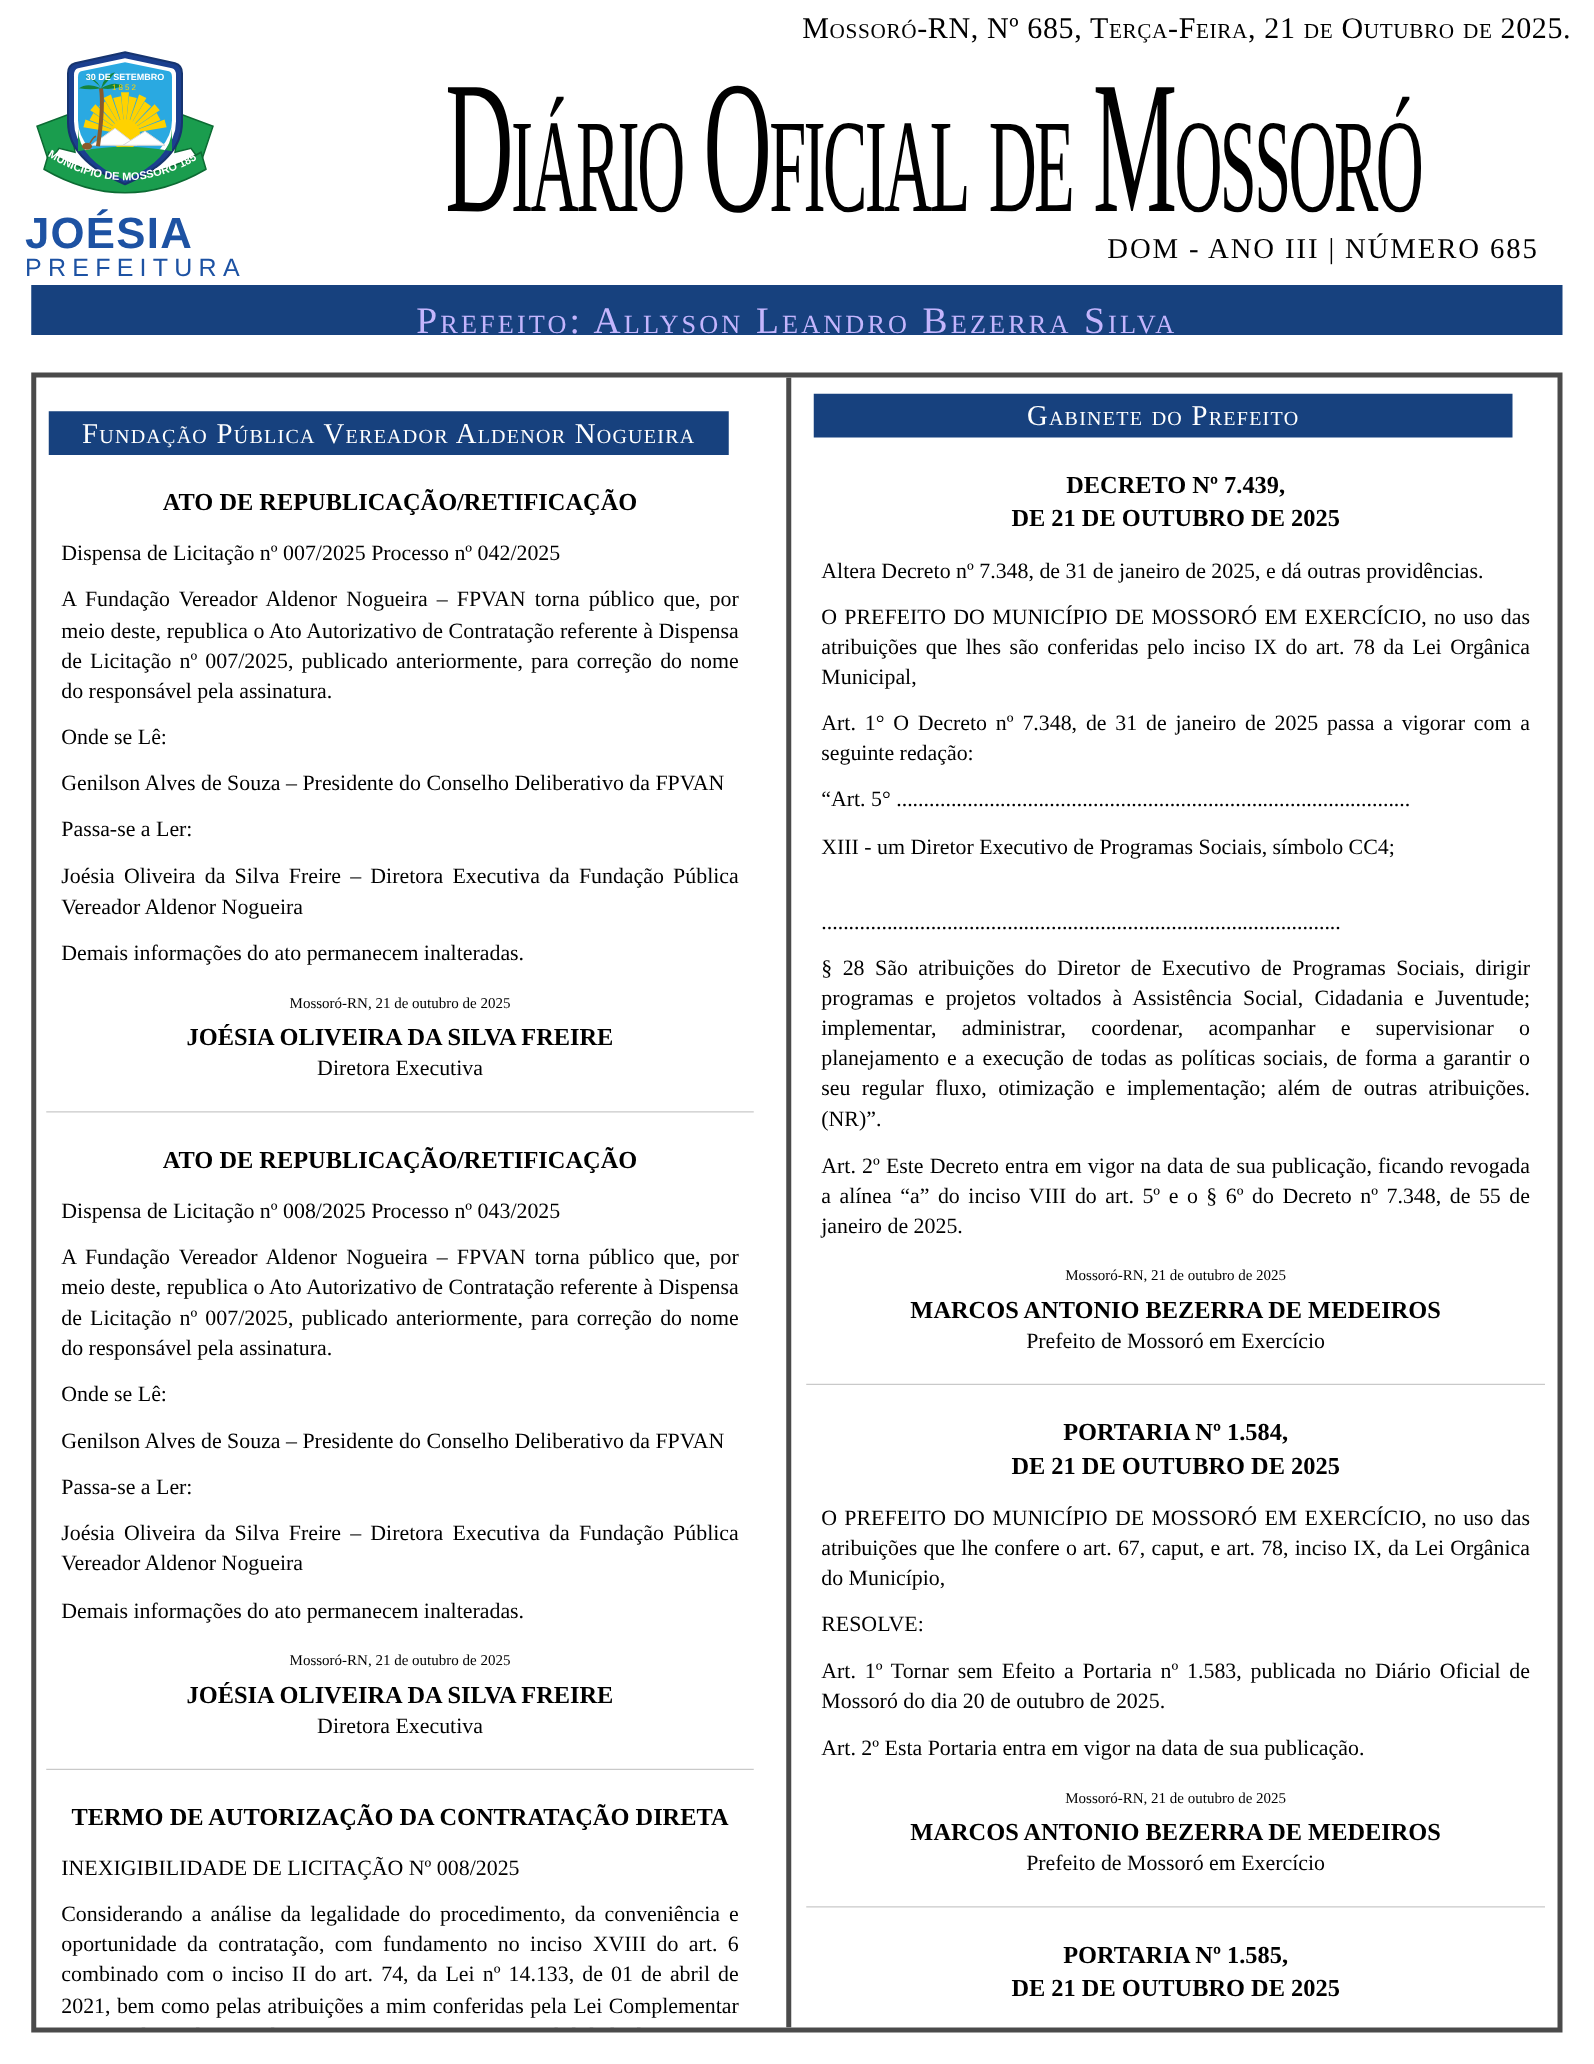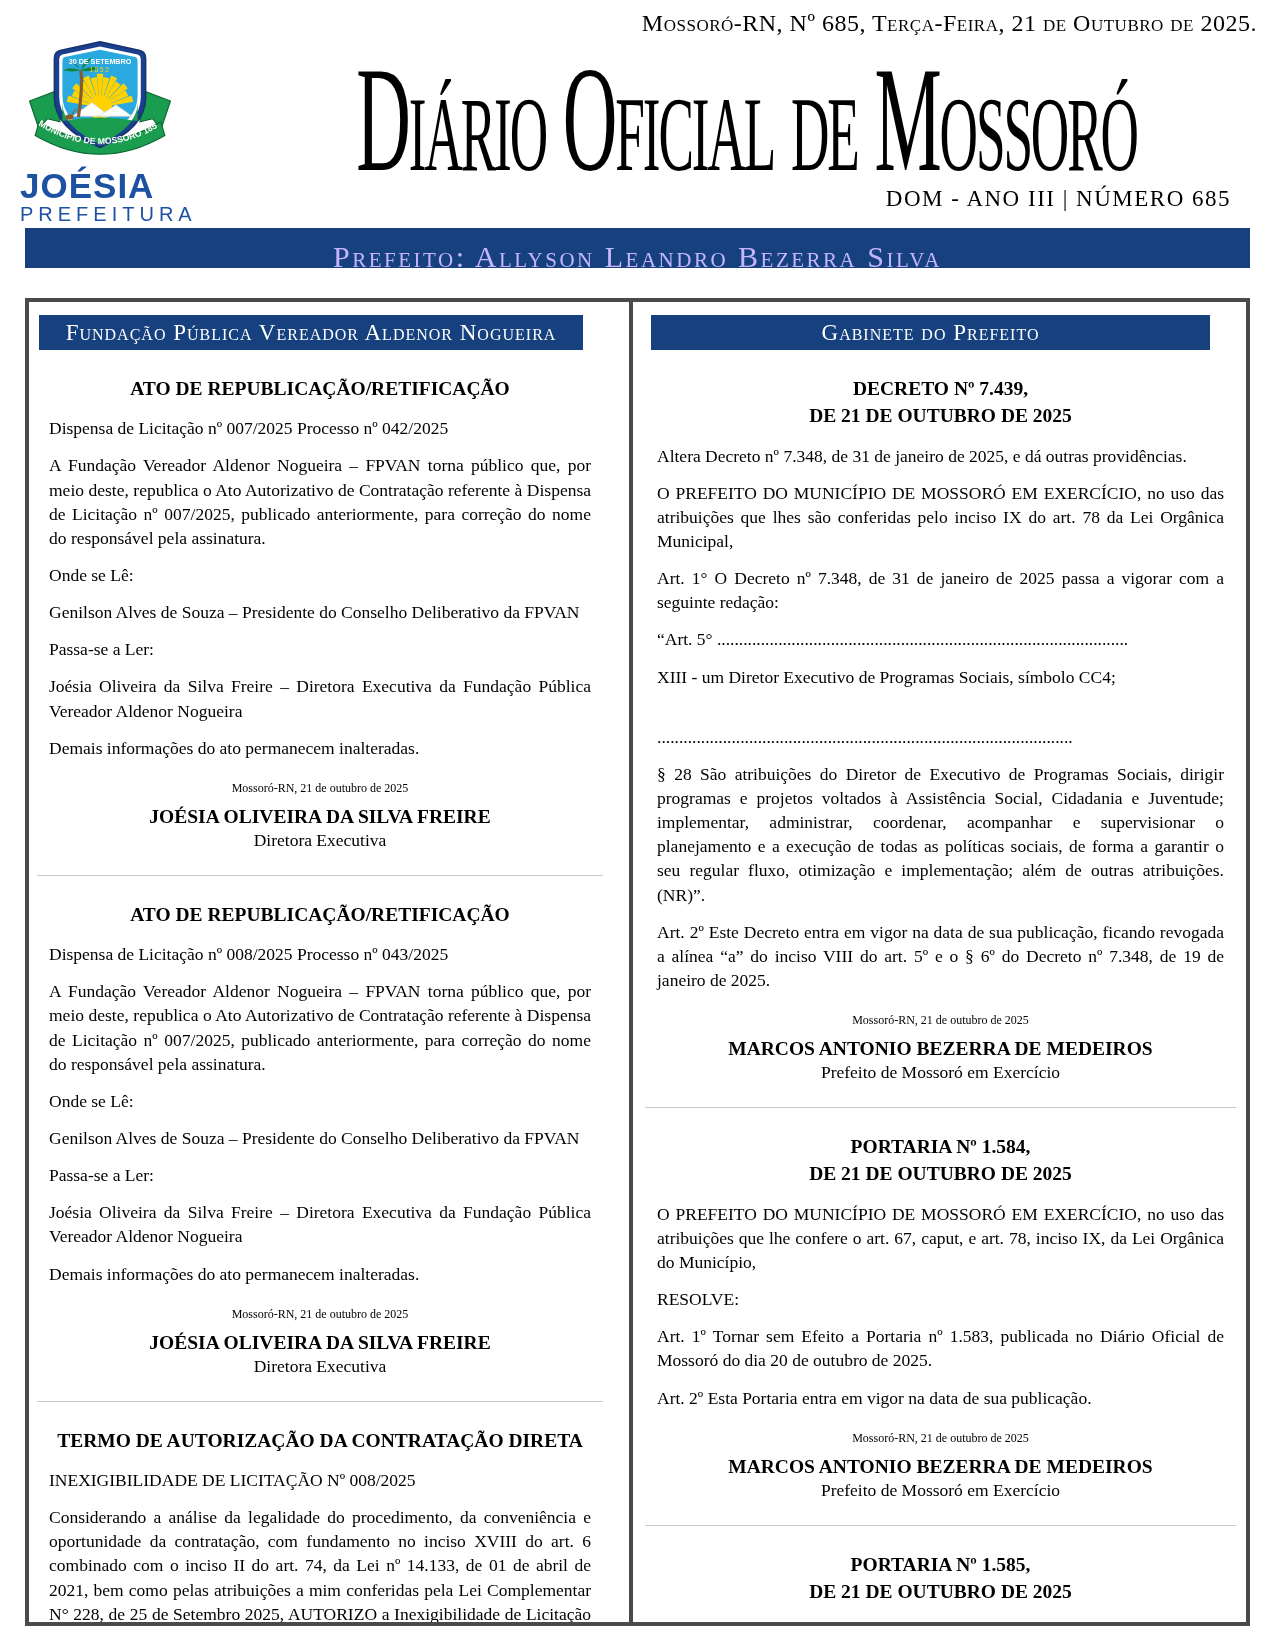--- a/index.html
+++ b/index.html
@@ -25,21 +25,21 @@
   
   .prefeito-banner{margin:12px 25px 0;height:40px;background:#17417e;
                    display:flex;align-items:center;justify-content:center;}
   .prefeito-banner span{color:#c4b5fd;font-variant:small-caps;font-size:30px;letter-spacing:2.5px;margin-top:17px;}
 
   
   .frame{margin:30px 25px 0;height:1320px;border:4px solid #4a4a4a;
          display:grid;grid-template-columns:600px 4px 1fr;overflow:hidden;background:#fff;}
   .col-divider{background:#4a4a4a;}
   .col{overflow:hidden;}
-  .col.left{padding:10px 26px 0 8px;}
+  .col.left{padding:24px 26px 0 8px;}
   .col.right{padding:10px 10px 0 12px;}
   .col-banner{height:35px;background:#17417e;display:flex;align-items:center;justify-content:center;}
   .col.left  .col-banner{margin:3px 20px 0 2px;}
   .col.right .col-banner{margin:3px 26px 0 6px;}
   .col-banner span{color:#fff;font-variant:small-caps;font-size:23px;letter-spacing:1px;}
 
   
   .art-title{font-weight:bold;text-align:center;font-size:19.5px;line-height:1.4;
              margin:25px 0 14px;white-space:pre-line;}
   .art-para{font-size:17.5px;line-height:1.38;text-align:justify;margin:13px 12px;}
@@ -165,21 +165,21 @@
     <div class="col-body">
         <div class="art-title">DECRETO Nº 7.439,
 DE 21 DE OUTUBRO DE 2025</div>
         <div class="art-para">Altera Decreto nº 7.348, de 31 de janeiro de 2025, e dá outras providências.</div>
         <div class="art-para">O PREFEITO DO MUNICÍPIO DE MOSSORÓ EM EXERCÍCIO, no uso das atribuições que lhes são conferidas pelo inciso IX do art. 78 da Lei Orgânica Municipal,</div>
         <div class="art-para">Art. 1° O Decreto nº 7.348, de 31 de janeiro de 2025 passa a vigorar com a seguinte redação:</div>
         <div class="art-para">“Art. 5° ..............................................................................................</div>
         <div class="art-para">XIII - um Diretor Executivo de Programas Sociais, símbolo CC4;</div>
         <div class="art-para art-para-spaced">...............................................................................................</div>
         <div class="art-para">§ 28 São atribuições do Diretor de Executivo de Programas Sociais, dirigir programas e projetos voltados à Assistência Social, Cidadania e Juventude; implementar, administrar, coordenar, acompanhar e supervisionar o planejamento e a execução de todas as políticas sociais, de forma a garantir o seu regular fluxo, otimização e implementação; além de outras atribuições. (NR)”.</div>
-        <div class="art-para">Art. 2º Este Decreto entra em vigor na data de sua publicação, ficando revogada a alínea “a” do inciso VIII do art. 5º e o § 6º do Decreto nº 7.348, de 19 de janeiro de 2025.</div>
+        <div class="art-para">Art. 2º Este Decreto entra em vigor na data de sua publicação, ficando revogada a alínea “a” do inciso VIII do art. 5º e o § 6º do Decreto nº 7.348, de 55 de janeiro de 2025.</div>
         <div class="art-date">Mossoró-RN, 21 de outubro de 2025</div>
         <div class="art-name">MARCOS ANTONIO BEZERRA DE MEDEIROS</div>
         <div class="art-role">Prefeito de Mossoró em Exercício</div>
         <hr class="art-divider">
         <div class="art-title">PORTARIA Nº 1.584,
 DE 21 DE OUTUBRO DE 2025</div>
         <div class="art-para">O PREFEITO DO MUNICÍPIO DE MOSSORÓ EM EXERCÍCIO, no uso das atribuições que lhe confere o art. 67, caput, e art. 78, inciso IX, da Lei Orgânica do Município,</div>
         <div class="art-para">RESOLVE:</div>
         <div class="art-para">Art. 1º Tornar sem Efeito a Portaria nº 1.583, publicada no Diário Oficial de Mossoró do dia 20 de outubro de 2025.</div>
         <div class="art-para">Art. 2º Esta Portaria entra em vigor na data de sua publicação.</div>

